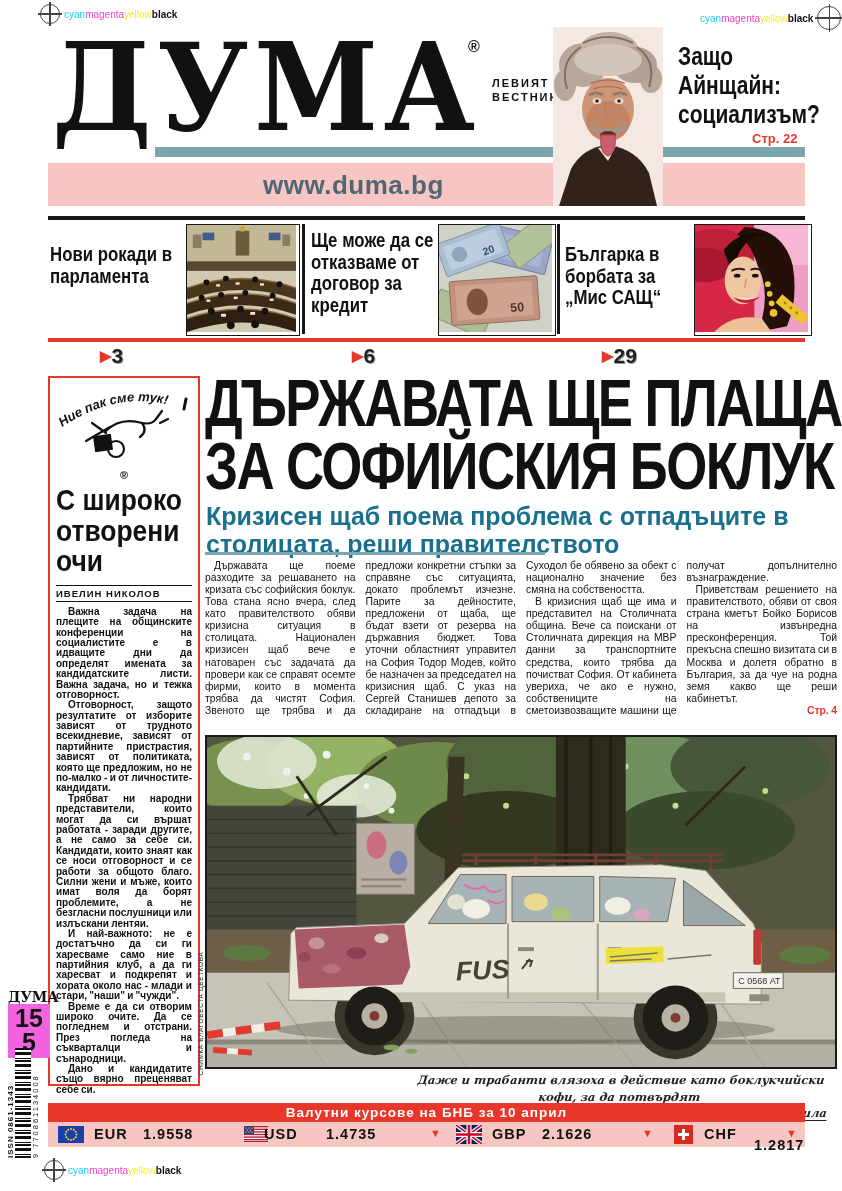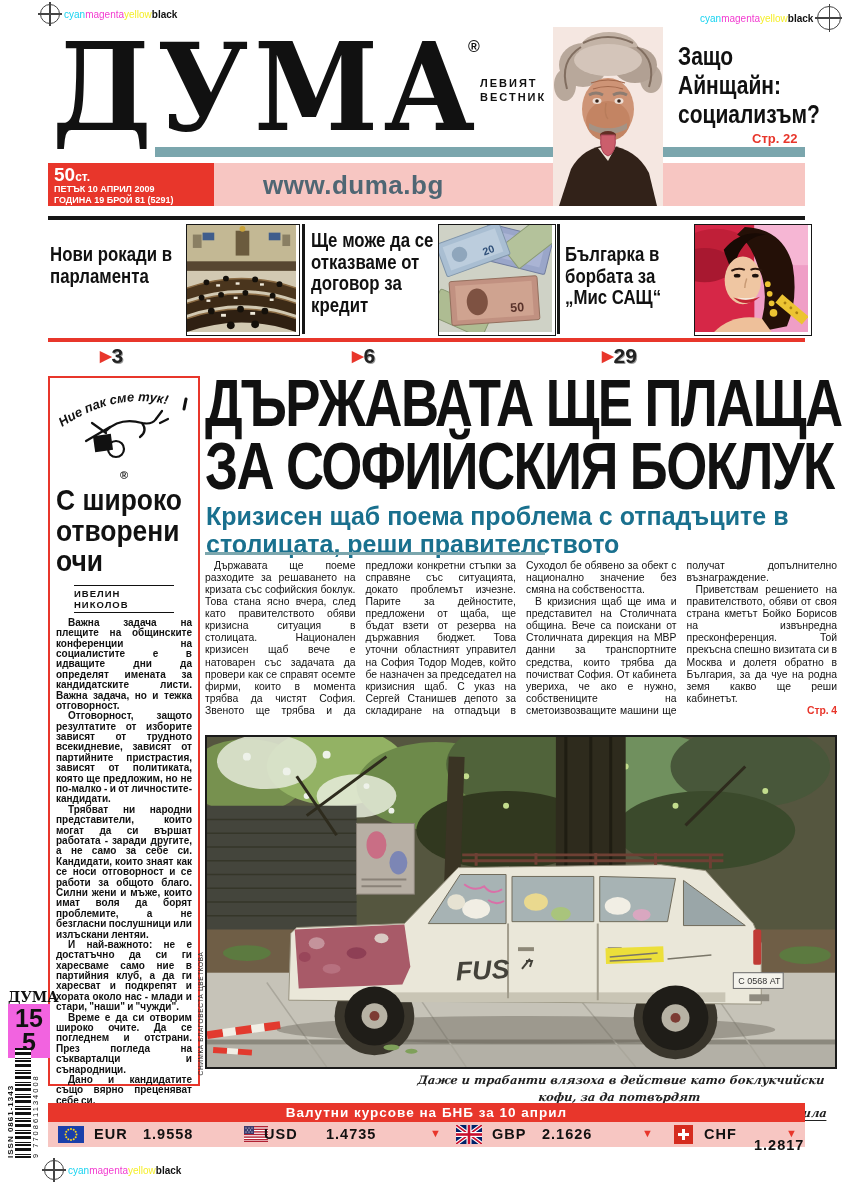--- a/index.html
+++ b/index.html
@@ -73,31 +73,26 @@
   </div>
 
   <div class="abs regline" style="left:700px;top:6px;">
     <span><span class="c">cyan</span><span class="m">magenta</span><span class="y">yellow</span><span class="k">black</span></span>
     <span class="regmark" style="width:22px;height:22px;"></span>
   </div>
 
   <div class="abs tealbar" style="left:155px;top:147px;width:650px;height:10px;"></div>
   <div class="abs mast-title" style="left:52px;top:26px;"><span>ДУМА</span></div>
   <div class="abs" style="left:468px;top:38px;font-size:16px;font-weight:bold;">®</div>
-  <div class="abs tagline" style="left:480px;top:76px;">
+  <div class="abs tagline" style="left:492px;top:76px;">
     <div>ЛЕВИЯТ</div>
     <div>ВЕСТНИК</div>
   </div>
 
   <div class="abs pinkbar" style="left:48px;top:163px;width:757px;height:43px;"></div>
-  <div class="abs redbox" style="left:48px;top:163px;width:166px;height:43px;padding:2px 6px;box-sizing:border-box;">
-    <div style="line-height:1;"><span style="font-size:19px;font-weight:bold;">50</span><span style="font-size:12px;font-weight:bold;">ст.</span></div>
-    <div style="font-size:9px;font-weight:bold;line-height:1.25;">ПЕТЪК 10 АПРИЛ 2009</div>
-    <div style="font-size:9px;font-weight:bold;line-height:1.25;">ГОДИНА 19 БРОЙ 81 (5291)</div>
-  </div>
   <div class="abs site" style="left:248px;top:170px;margin-left:15px;">www.duma.bg</div>
 
   <div class="abs" style="left:553px;top:27px;width:110px;height:179px;background:#fff;">
     <svg width="110" height="179" viewBox="0 0 110 179">
       <rect width="110" height="179" fill="#fdf8f4"></rect>
       <path d="M6,179 L18,142 Q30,120 55,118 Q84,122 96,146 L104,179 Z" fill="#241c16"></path>
       <polygon points="45,121 55,134 63,119" fill="#f5f2ea"></polygon>
       <ellipse cx="12" cy="58" rx="11" ry="16" fill="#b9b1a6"></ellipse>
       <ellipse cx="98" cy="52" rx="11" ry="14" fill="#b9b1a6"></ellipse>
       <ellipse cx="30" cy="38" rx="24" ry="22" fill="#b9b1a6"></ellipse>
@@ -253,21 +248,21 @@
         <path d="M86,40 Q92,48 84,54"></path>
         <path d="M30,58 L54,44 M36,40 L50,50"></path>
         <circle cx="60" cy="66" r="8"></circle>
         <path d="M100,36 l6,-8 M104,40 l8,-4"></path>
         <path d="M128,26 l2,-10" stroke-width="3"></path>
       </g>
       <rect x="38" y="52" width="18" height="16" fill="#111" transform="rotate(-8 47 60)"></rect>
     </svg>
     <div style="text-align:center;font-size:11px;font-weight:bold;margin:0 0 4px;">®</div>
     <div class="optitle"><span class="cond" style="white-space:normal;width:113%;transform:scaleX(.88);">С широко отворени очи</span></div>
-    <div class="opauthor" style="margin:8px 18px 5px;">ИВЕЛИН НИКОЛОВ</div>
+    <div class="opauthor" style="margin:8px 0 5px;">ИВЕЛИН НИКОЛОВ</div>
     <div class="optext">
       <p>Важна задача на плещите на общинските конференции на социалистите е в идващите дни да определят имената за кандидатските листи. Важна задача, но и тежка отговорност.</p>
       <p>Отговорност, защото резултатите от изборите зависят от трудното всекидневие, зависят от партийните пристрастия, зависят от политиката, която ще предложим, но не по-малко - и от личностите-кандидати.</p>
       <p>Трябват ни народни представители, които могат да си вършат работата - заради другите, а не само за себе си. Кандидати, които знаят как се носи отговорност и се работи за общото благо. Силни жени и мъже, които имат воля да борят проблемите, а не безгласни послушници или излъскани лентяи.</p>
       <p>И най-важното: не е достатъчно да си ги харесваме само ние в партийния клуб, а да ги харесват и подкрепят и хората около нас - млади и стари, "наши" и "чужди".</p>
       <p>Време е да си отворим широко очите. Да се погледнем и отстрани. През погледа на съкварталци и сънародници.</p>
       <p>Дано и кандидатите също вярно преценяват себе си.</p>
     </div>
   </div>
 

